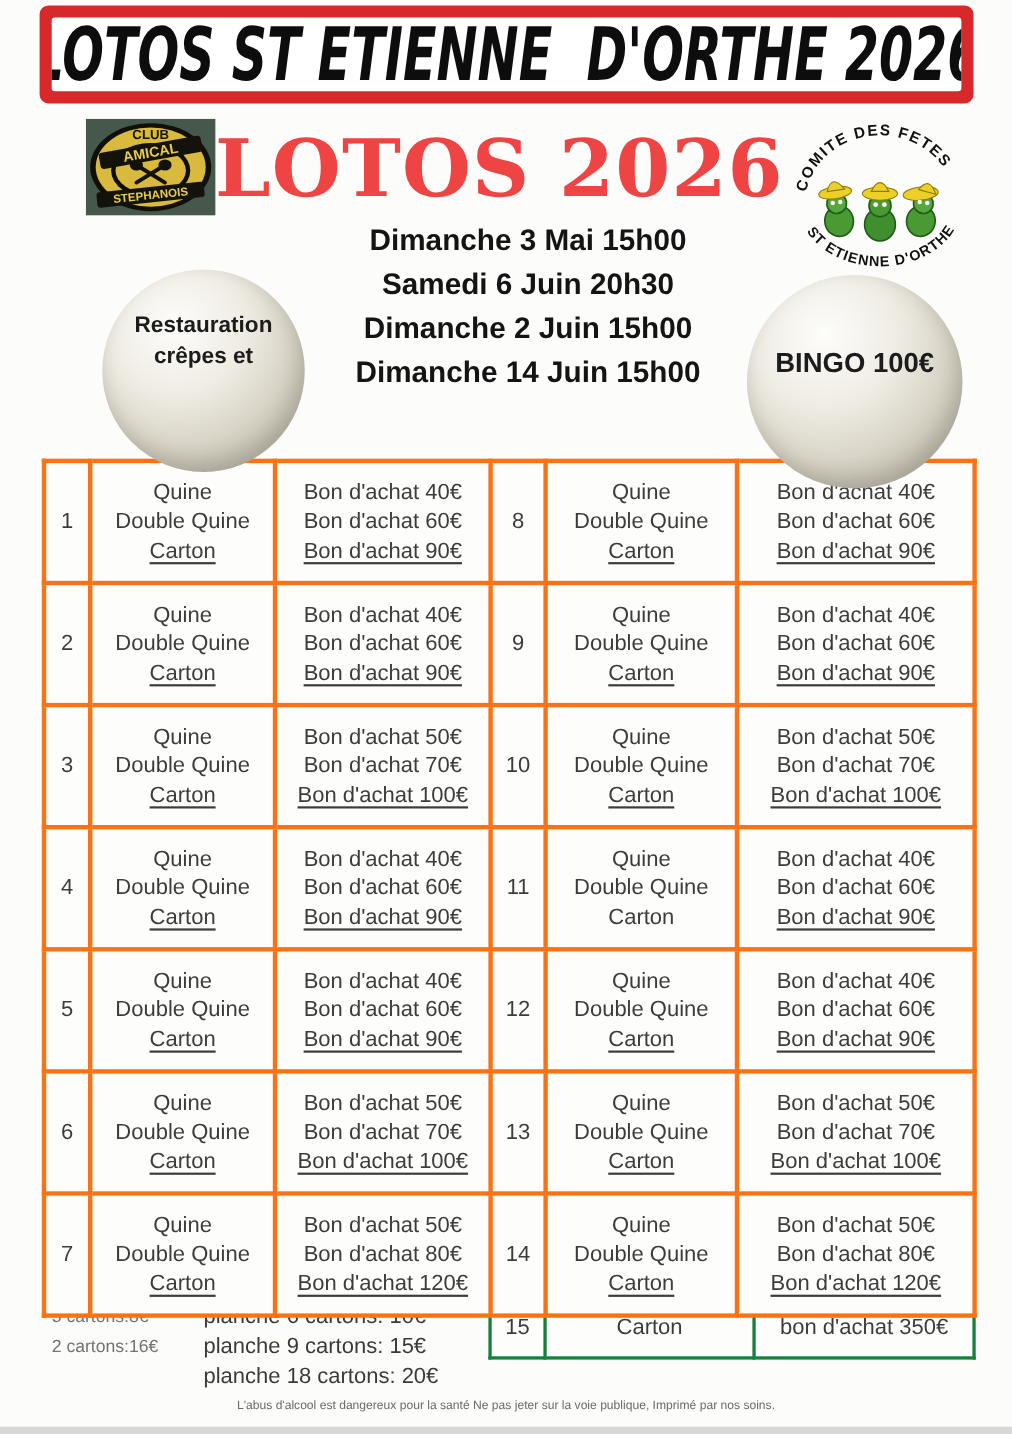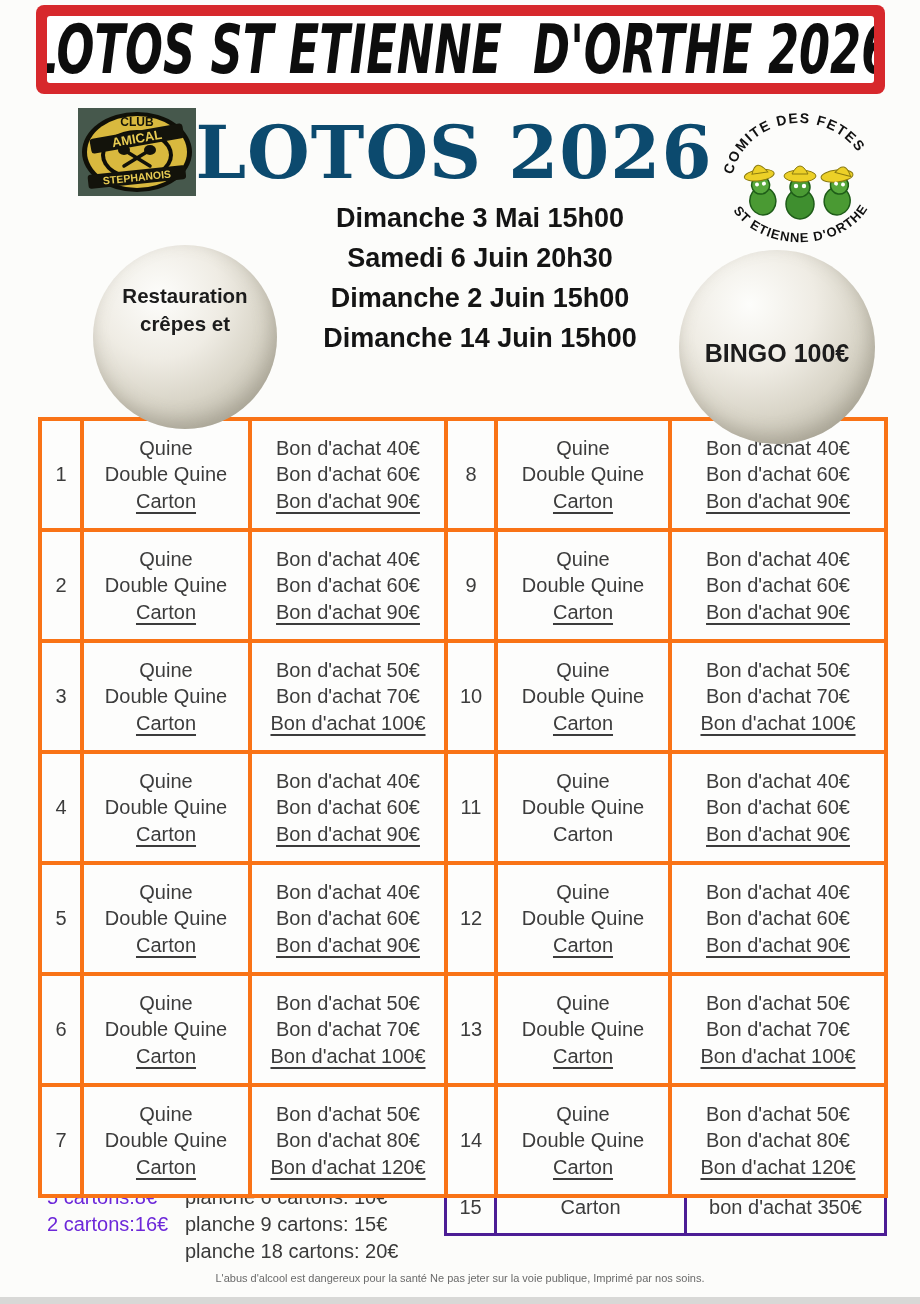--- a/index.html
+++ b/index.html
@@ -23,62 +23,62 @@
     font-family:"DejaVu Sans",sans-serif;
     font-weight:bold;font-style:italic;font-size:62px;line-height:1;
     color:#0d0d0d;white-space:pre;transform:scale(0.72,1.08);
   }
   
   .club-logo{position:absolute;left:78px;top:108px;width:118px;height:88px;}
   .main-title{
     position:absolute;left:198px;top:100px;width:512px;height:104px;
     display:flex;align-items:center;justify-content:center;
     font-family:"DejaVu Serif",serif;font-weight:bold;font-size:72px;
-    color:#0c4a6e;letter-spacing:1px;white-space:nowrap;
+    color:#ef4444;letter-spacing:1px;white-space:nowrap;
   }
   .comite-logo{position:absolute;left:712px;top:103px;width:176px;height:150px;}
   
   .dates{
     position:absolute;left:225px;top:198px;width:510px;
     text-align:center;font-weight:bold;font-size:27px;line-height:40px;color:#141414;
   }
   
   .ball{
     position:absolute;border-radius:50%;z-index:5;
     background:radial-gradient(circle at 36% 28%, #fdfdfb 0%, #efece4 35%, #d9d5c8 60%, #b6b2a2 88%, #aaa697 100%);
     box-shadow:inset -4px -8px 18px rgba(120,115,100,.35);
     text-align:center;font-weight:bold;color:#1c1c1c;
   }
   .ball-restauration{left:93px;top:245px;width:184px;height:184px;font-size:20.5px;line-height:28px;padding-top:0;}
   .ball-restauration .ball-text{margin-top:37px;}
   .ball-bingo{left:679px;top:250px;width:196px;height:194px;font-size:25px;line-height:36px;}
-  .ball-bingo .ball-text{margin-top:85px;}
+  .ball-bingo .ball-text{margin-top:62px;}
   
   table.prizes{
     position:absolute;left:38px;top:417px;width:846px;
     border-collapse:collapse;table-layout:fixed;z-index:1;
   }
   table.prizes td{
     border:4px solid #f97316;height:107px;vertical-align:middle;
     text-align:center;font-size:20px;line-height:26.5px;color:#3c3c3c;
     padding:0;background:#fdfdfc;
   }
   td.num{font-size:20px;color:#333;}
   .u{text-decoration:underline;text-underline-offset:4px;text-decoration-thickness:2px;}
   
   table.row15{
     position:absolute;left:444px;top:1178px;width:440px;
     border-collapse:collapse;table-layout:fixed;
   }
   table.row15 td{
-    border:3px solid #4c1d95;height:50px;vertical-align:middle;text-align:center;
+    border:3px solid #15803d;height:50px;vertical-align:middle;text-align:center;
     font-size:20px;color:#3c3c3c;background:#fdfdfc;
   }
   
-  .pricing-col1{position:absolute;left:47px;top:1184px;font-size:20px;line-height:27px;color:#6d28d9;}
+  .pricing-col1{position:absolute;left:47px;top:1184px;font-size:16px;line-height:27px;color:#737373;}
   .pricing-col2{position:absolute;left:185px;top:1184px;font-size:20px;line-height:27px;color:#3a3a3a;}
   
   .footer{
     position:absolute;left:0;top:1272px;width:100%;text-align:center;
     font-size:11px;color:#6a6a6a;
   }
   .bottom-strip{position:absolute;left:0;bottom:0;width:100%;height:7px;background:#d8d8d6;}
 </style>
 </head>
 <body>

